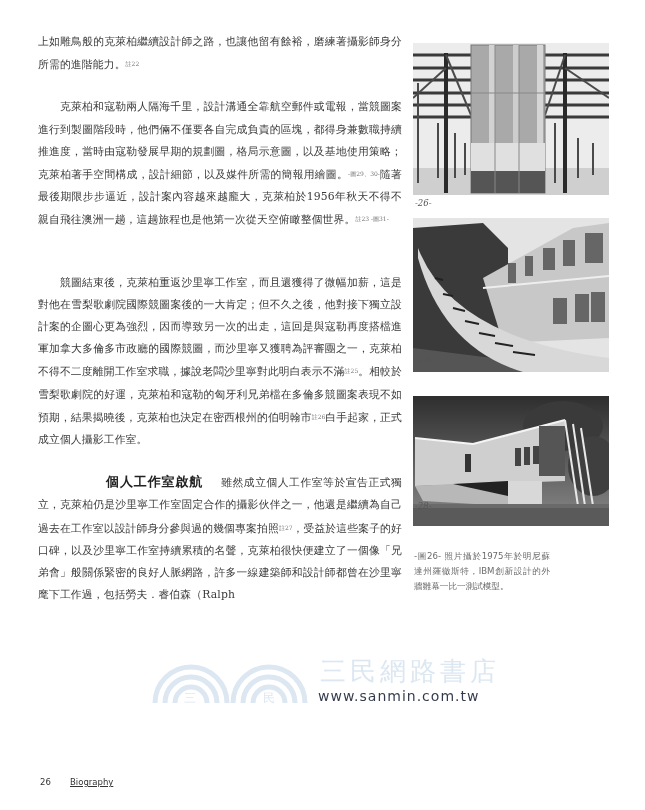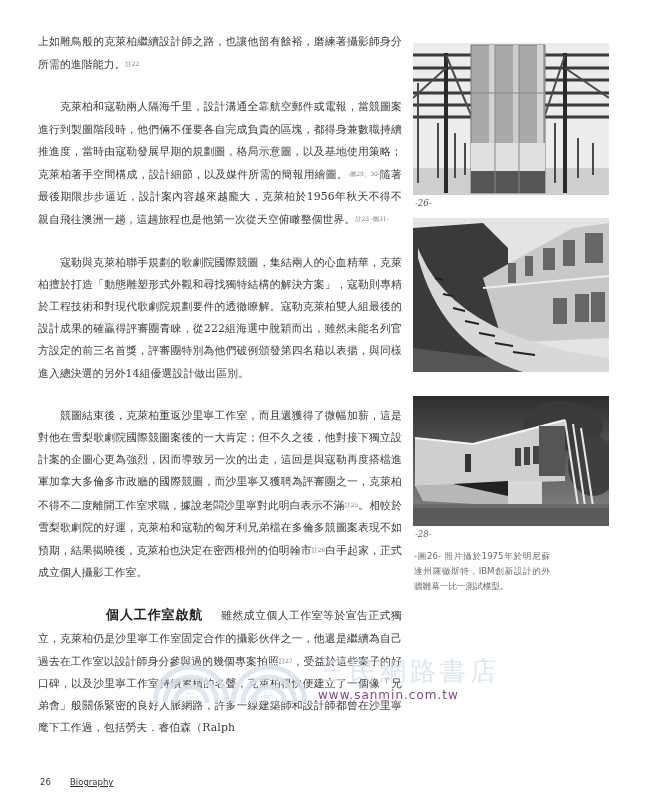--- a/index.html
+++ b/index.html
@@ -41,39 +41,36 @@
   .footer .pg { display: inline-block; width: 30px; }
   .watermark {
     position: absolute; left: 150px; top: 650px; width: 495px; height: 60px;
     pointer-events: none; opacity: 0.85;
   }
   .wm-text {
     position: absolute; left: 170px; top: 4px; font-size: 26px; color: #d6e3ef;
     font-family: "DejaVu Serif", serif; letter-spacing: 4px;
   }
   .wm-url {
-    position: absolute; left: 168px; top: 38px; font-size: 12px; color: #701a75;
+    position: absolute; left: 168px; top: 38px; font-size: 14px; color: #0f172a;
     font-family: "DejaVu Sans", sans-serif; letter-spacing: 1px;
   }
 </style>
 </head>
 <body>
 
 <div class="main-col">
   <p class="para">
     <span>上如雕鳥般的克萊柏繼續設計師之路，也讓他留有餘裕，磨練著攝影師身分所需的進階能力。</span><span class="note">註22</span>
   </p>
   <div class="gap"></div>
   <p class="para indent">
     <span>克萊柏和寇勒兩人隔海千里，設計溝通全靠航空郵件或電報，當競圖案進行到製圖階段時，他們倆不僅要各自完成負責的區塊，都得身兼數職持續推進度，當時由寇勒發展早期的規劃圖，格局示意圖，以及基地使用策略；克萊柏著手空間構成，設計細節，以及媒件所需的簡報用繪圖。</span><span class="note">-圖29、30-</span><span>隨著最後期限步步逼近，設計案內容越來越龐大，克萊柏於1956年秋天不得不親自飛往澳洲一趟，這趟旅程也是他第一次從天空俯瞰整個世界。</span><span class="note">註23 -圖31-</span>
   </p>
   <div class="gap"></div>
-  <p class="para indent">
-    <span>寇勒與克萊柏聯手規劃的歌劇院國際競圖，集結兩人的心血精華，克萊柏擅於打造「動態雕塑形式外觀和尋找獨特結構的解決方案」，寇勒則專精於工程技術和對現代歌劇院規劃要件的透徹瞭解。寇勒克萊柏雙人組最後的設計成果的確贏得評審團青睞，從222組海選中脫穎而出，雖然未能名列官方設定的前三名首獎，評審團特別為他們破例頒發第四名藉以表揚，與同樣進入總決選的另外14組優選設計做出區別。</span>
-  </p>
   <div class="gap"></div>
   <p class="para indent">
     <span>競圖結束後，克萊柏重返沙里寧工作室，而且還獲得了微幅加薪，這是對他在雪梨歌劇院國際競圖案後的一大肯定；但不久之後，他對接下獨立設計案的企圖心更為強烈，因而導致另一次的出走，這回是與寇勒再度搭檔進軍加拿大多倫多市政廳的國際競圖，而沙里寧又獲聘為評審團之一，克萊柏不得不二度離開工作室求職，據說老闆沙里寧對此明白表示不滿</span><span class="note">註25</span><span>。相較於雪梨歌劇院的好運，克萊柏和寇勒的匈牙利兄弟檔在多倫多競圖案表現不如預期，結果揭曉後，克萊柏也決定在密西根州的伯明翰市</span><span class="note">註26</span><span>白手起家，正式成立個人攝影工作室。</span>
   </p>
   <div class="gap"></div>
   <p class="para indent">
     <span class="section-head">個人工作室啟航</span><span>雖然成立個人工作室等於宣告正式獨立，克萊柏仍是沙里寧工作室固定合作的攝影伙伴之一，他還是繼續為自己過去在工作室以設計師身分參與過的幾個專案拍照</span><span class="note">註27</span><span>，受益於這些案子的好口碑，以及沙里寧工作室持續累積的名聲，克萊柏很快便建立了一個像「兄弟會」般關係緊密的良好人脈網路，許多一線建築師和設計師都曾在沙里寧麾下工作過，包括勞夫．睿伯森（Ralph</span>
   </p>
 </div>
 
@@ -174,21 +171,21 @@
       <line x1="160" y1="28" x2="172" y2="110"></line>
       <line x1="168" y1="32" x2="180" y2="110"></line>
     </g>
     <rect x="95" y="85" width="34" height="25" fill="#d8d8d8"></rect>
     <polygon points="2,90 95,85 95,110 10,105" fill="#b8b8b8"></polygon>
     <polygon points="40,88 95,85 95,100" fill="#222"></polygon>
     <rect x="0" y="108" width="196" height="22" fill="#6a6a6a"></rect>
     <rect x="0" y="112" width="196" height="18" fill="#5a5a5a"></rect>
   </svg>
 </div>
-<div class="fig-label" style="top:529px;">-28-</div>
+<div class="fig-label" style="top:501px;">-28-</div>
 
 <div class="captions">
   <p>-圖26- 照片攝於1975年於明尼蘇達州羅徹斯特，IBM創新設計的外牆雛幕一比一測試模型。</p>
 </div>
 
 <div class="watermark">
   <svg width="165" height="50" viewBox="0 0 165 50" style="position:absolute; left:0; top:5px;">
     <g fill="none" stroke="#d6e3ef" stroke-width="5">
       <path d="M5 48 A36 36 0 0 1 77 48"></path>
       <path d="M15 48 A26 26 0 0 1 67 48"></path>

